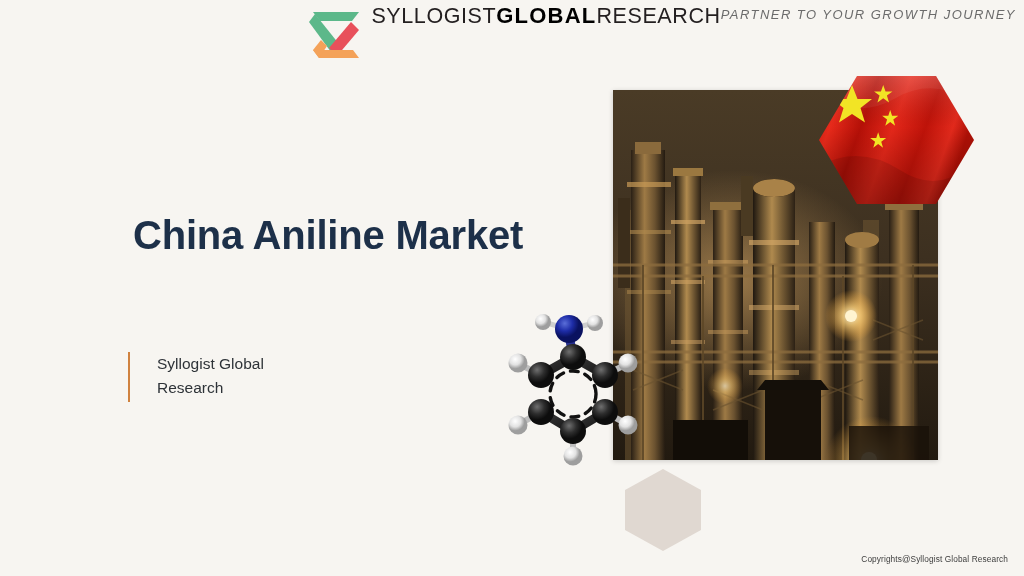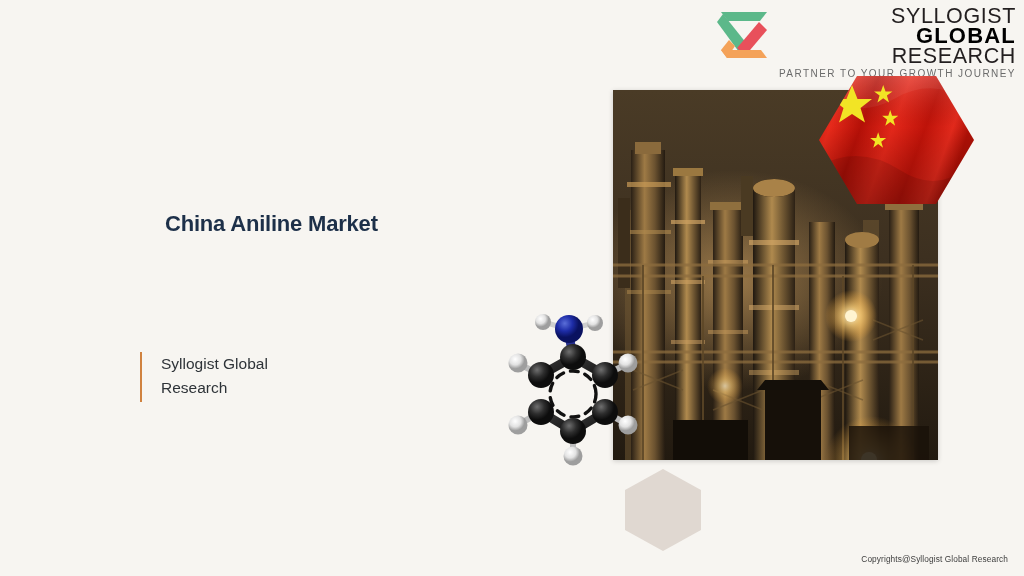--- a/index.html
+++ b/index.html
@@ -30,67 +30,67 @@
     gap: 6px;
   }
   .logo-mark {
     width: 58px;
     height: 54px;
     flex: 0 0 auto;
     margin-top: 2px;
   }
   .logo-text {
     display: flex;
-    flex-direction: column;
-    align-items: flex-end;
+    flex-direction: row;
+    align-items: flex-start;
     line-height: 0.93;
   }
   .logo-l1, .logo-l3 {
     font-size: 21.5px;
     letter-spacing: 0.6px;
     color: #231f20;
     font-weight: 400;
   }
   .logo-l2 {
     font-size: 22px;
     letter-spacing: 1.2px;
     color: #000000;
     font-weight: bold;
   }
   .logo-tag {
-    font-size: 10px;
+    font-size: 13px;
     letter-spacing: 1.45px;
     color: #6b6b6b;
     margin-top: 3px;
     font-weight: 400;
+    font-style: italic;
   }
 
   
   .title-wrap {
     position: absolute;
     left: 133px;
     top: 209px;
     width: 470px;
   }
   .title-line {
-    font-size: 22px;
+    font-size: 40px;
     font-weight: bold;
     color: #1d3049;
     line-height: 1.33;
     letter-spacing: -0.2px;
     white-space: nowrap;
-    margin-left: 32px;
   }
 
   
   .subtitle-wrap {
     position: absolute;
-    left: 140px;
+    left: 128px;
     top: 352px;
-    padding-left: 19px;
+    padding-left: 27px;
     border-left: 2.5px solid #d0823f;
     height: 50px;
   }
   .subtitle-line {
     font-size: 15.5px;
     color: #2e3338;
     line-height: 1.55;
     white-space: nowrap;
   }
 

